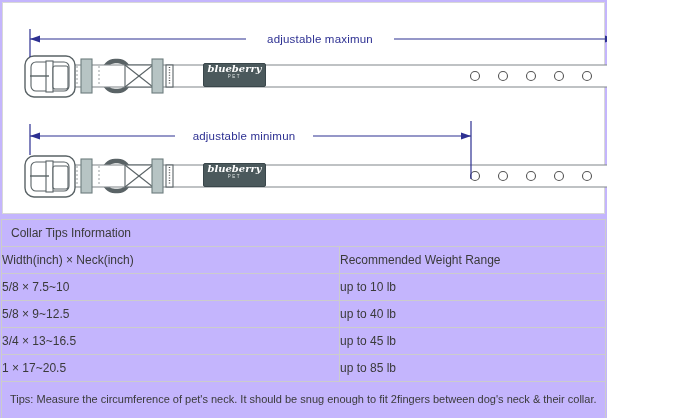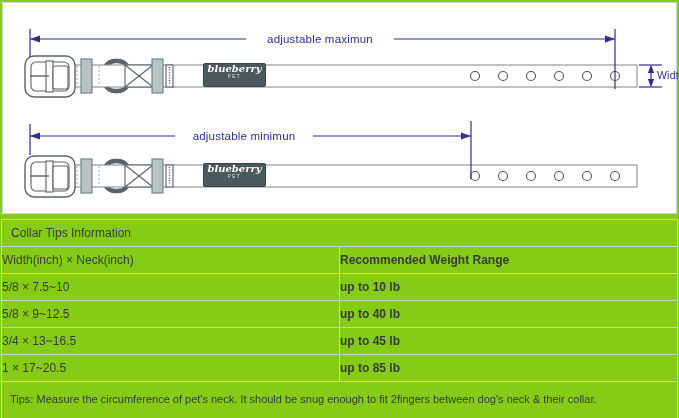--- a/index.html
+++ b/index.html
@@ -1,20 +1,20 @@
 <!DOCTYPE html>
 <html style="--accent: #2d3092; --logo-bg: #4b595c; --keeper: #b7c4c4; --table-border: #cccccc;"><head>
 <meta charset="utf-8">
 <style>
   html,body{margin:0;padding:0;background:#fff;}
   .page{
     position:relative;
-    width:679px;height:418px;
+    width:607px;height:418px;
     box-sizing:border-box;
-    background:#84cc16;
+    background:#c4b5fd;
     font-family:"Liberation Sans", sans-serif;
     overflow:hidden;
   }
   :root{
     --accent:#2d3092;
     --logo-bg:#4b595c;
     --keeper:#b7c4c4;
     --table-border:#cccccc;
     --text:#3a3a3a;
   }
@@ -81,21 +81,21 @@
     border-bottom:1px solid var(--table-border);
   }
   .t-row{display:flex;border-bottom:1px solid var(--table-border);}
   .t-row:last-of-type{border-bottom:1px solid var(--table-border);}
   .t-cell{
     height:26px;line-height:26px;
     text-align:left;
     box-sizing:border-box;
   }
   .t-cell.c1{width:338px;border-right:1px solid var(--table-border);}
-  .t-cell.c2{flex:1;font-weight:bold;}
+  .t-cell.c2{flex:1;}
   .t-tips{
     height:33px;
     padding:11px 8px 0 8px;
     box-sizing:content-box;
     font-size:11px;
     line-height:13px;
   }
 </style>
 </head>
 <body>

